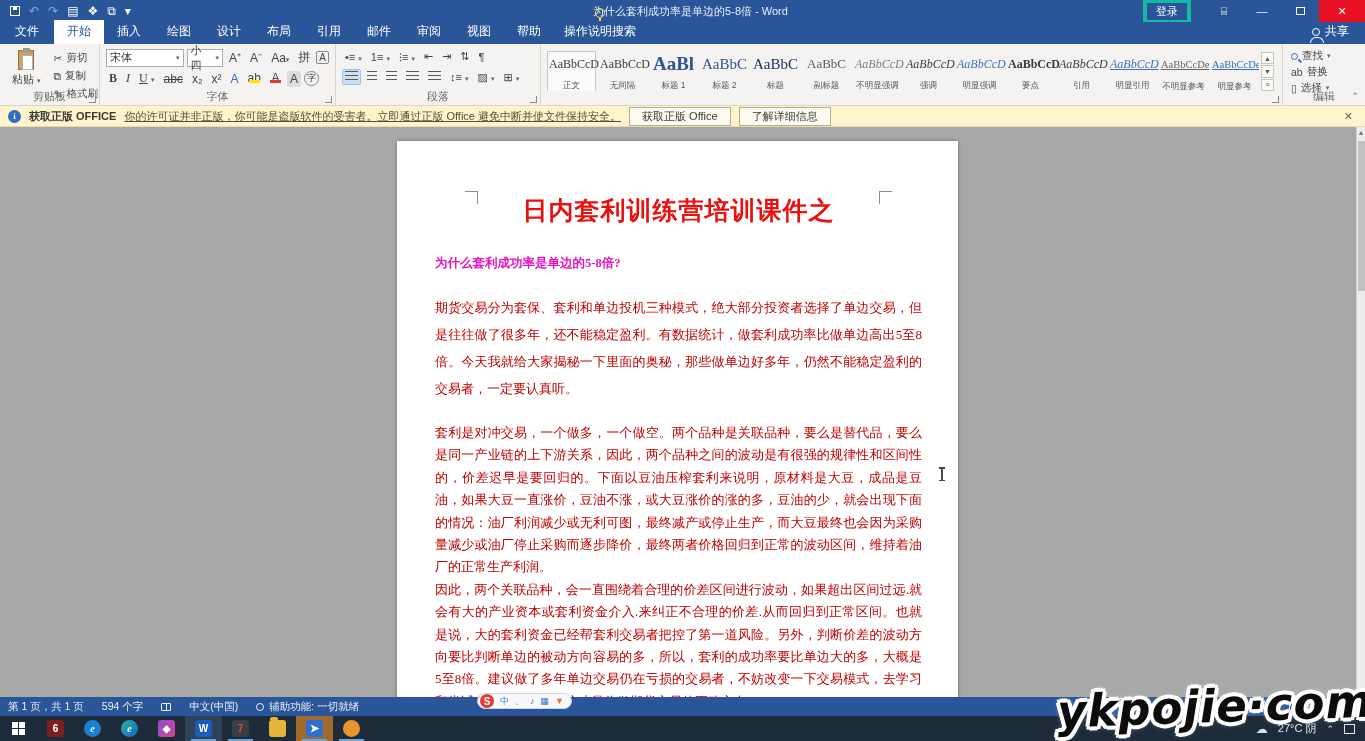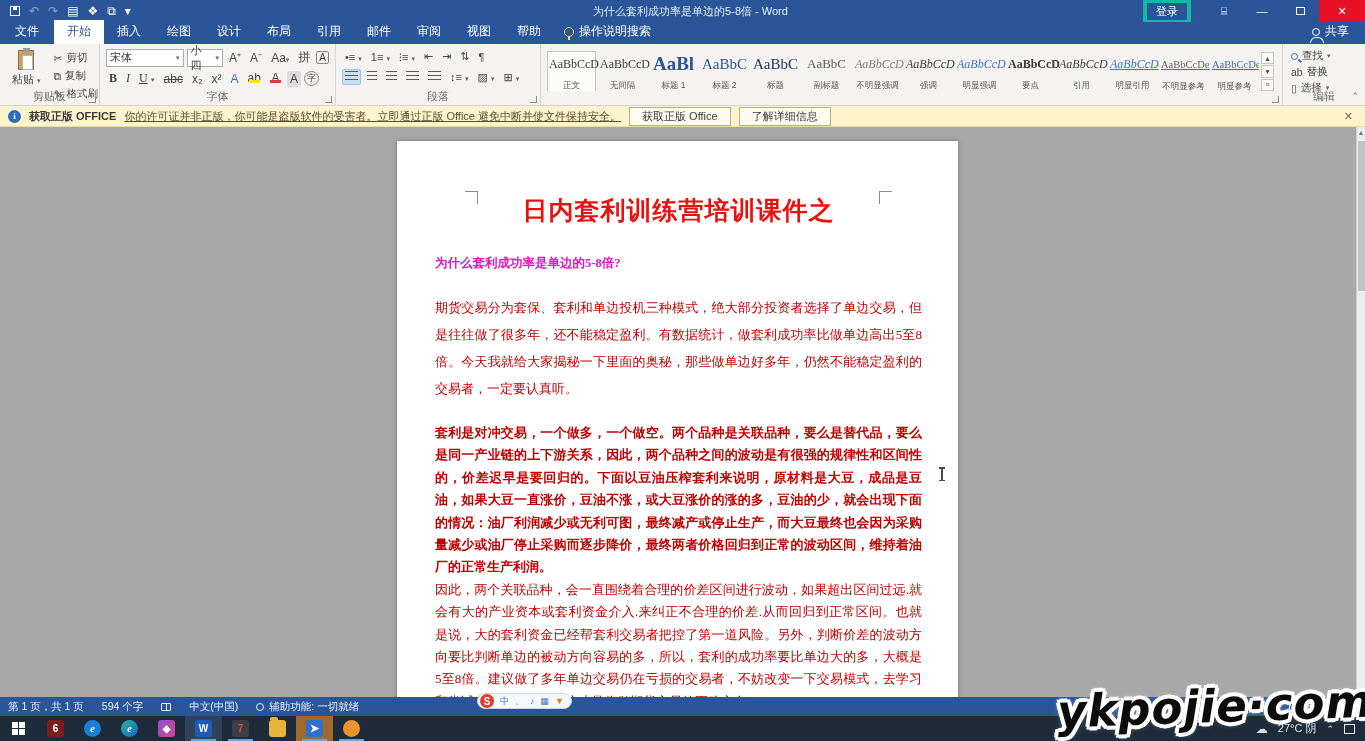--- a/index.html
+++ b/index.html
@@ -21,21 +21,21 @@
   .winbtn { width:38px; height:22px; display:flex; align-items:center; justify-content:center; font-size:11px; }
   .winbtn.close { background:#e81123; width:46px; }
   .maxi { width:9px; height:8px; border:1px solid #fff; }
 
   
   .tabrow { position:absolute; top:22px; left:0; right:0; height:22px; background:#2a5699;
     display:flex; align-items:flex-end; color:#fff; font-size:12px; }
   .tab { padding:3px 13px 4px; cursor:default; }
   .tab.file { padding:3px 15px 4px; }
   .tab.active { background:#fff; color:#2a5699; }
-  .tellme { display:flex; align-items:center; gap:5px; padding:3px 10px 4px; font-size:12px; }
+  .tellme { display:flex; align-items:center; gap:5px; padding:3px 10px 4px; font-size:12px;flex-direction:column; }
   .bulb { width:10px; height:10px; border:1.3px solid #ffd94f; border-radius:50%; position:relative; }
   .bulb::after { content:""; position:absolute; left:3px; top:9px; width:2px; height:3px; background:#ffd94f; }
   .share { margin-left:auto; display:flex; align-items:center; gap:5px; padding:3px 16px 4px; }
   .person { width:8px; height:8px; border:1.2px solid #fff; border-radius:50%; position:relative; }
   .person::after{ content:""; position:absolute; left:-3px; top:8px; width:12px; height:5px;
     border:1.2px solid #fff; border-bottom:none; border-radius:6px 6px 0 0; }
 
   
   .ribbon { position:absolute; top:44px; left:0; right:0; height:62px; background:#f4f3f1;
     border-bottom:1px solid #d8d5d1; display:flex; color:#3b3a39; }
@@ -358,21 +358,21 @@
     <span class="close">✕</span>
   </div>
 
   <div class="docarea">
     <div class="page">
       <span class="cropmark l"></span>
       <span class="cropmark r"></span>
       <div class="doc-title" style="color:#e8110d;">日内套利训练营培训课件之</div>
       <div class="doc-heading" style="color:#e515c2;">为什么套利成功率是单边的5-8倍?</div>
       <p class="doc-p p1" style="color:#c00000;">期货交易分为套保、套利和单边投机三种模式，绝大部分投资者选择了单边交易，但是往往做了很多年，还不能稳定盈利。有数据统计，做套利成功率比做单边高出5至8倍。今天我就给大家揭秘一下里面的奥秘，那些做单边好多年，仍然不能稳定盈利的交易者，一定要认真听。</p>
-      <p class="doc-p p2" style="color:#c00000;font-weight:bold;">套利是对冲交易，一个做多，一个做空。两个品种是关联品种，要么是替代品，要么是同一产业链的上下游关系，因此，两个品种之间的波动是有很强的规律性和区间性的，价差迟早是要回归的。下面以豆油压榨套利来说明，原材料是大豆，成品是豆油，如果大豆一直涨价，豆油不涨，或大豆涨价的涨的多，豆油的少，就会出现下面的情况：油厂利润减少或无利可图，最终减产或停止生产，而大豆最终也会因为采购量减少或油厂停止采购而逐步降价，最终两者价格回归到正常的波动区间，维持着油厂的正常生产利润。</p>
+      <p class="doc-p p2" style="color:#c00000;">套利是对冲交易，一个做多，一个做空。两个品种是关联品种，要么是替代品，要么是同一产业链的上下游关系，因此，两个品种之间的波动是有很强的规律性和区间性的，价差迟早是要回归的。下面以豆油压榨套利来说明，原材料是大豆，成品是豆油，如果大豆一直涨价，豆油不涨，或大豆涨价的涨的多，豆油的少，就会出现下面的情况：油厂利润减少或无利可图，最终减产或停止生产，而大豆最终也会因为采购量减少或油厂停止采购而逐步降价，最终两者价格回归到正常的波动区间，维持着油厂的正常生产利润。</p>
       <p class="doc-p p3" style="color:#c00000;">因此，两个关联品种，会一直围绕着合理的价差区间进行波动，如果超出区间过远.就会有大的产业资本或套利资金介入.来纠正不合理的价差.从而回归到正常区间。也就是说，大的套利资金已经帮套利交易者把控了第一道风险。另外，判断价差的波动方向要比判断单边的被动方向容易的多，所以，套利的成功率要比单边大的多，大概是5至8倍。建议做了多年单边交易仍在亏损的交易者，不妨改变一下交易模式，去学习和尝试套利交易，也许这才是你做期货交易的正确方向。</p>
     </div>
     <span class="ibeam"></span>
     <div class="vscroll">
       <div class="up">▲</div>
       <div class="thumb"></div>
     </div>
   </div>
 
   <div class="sogou">

